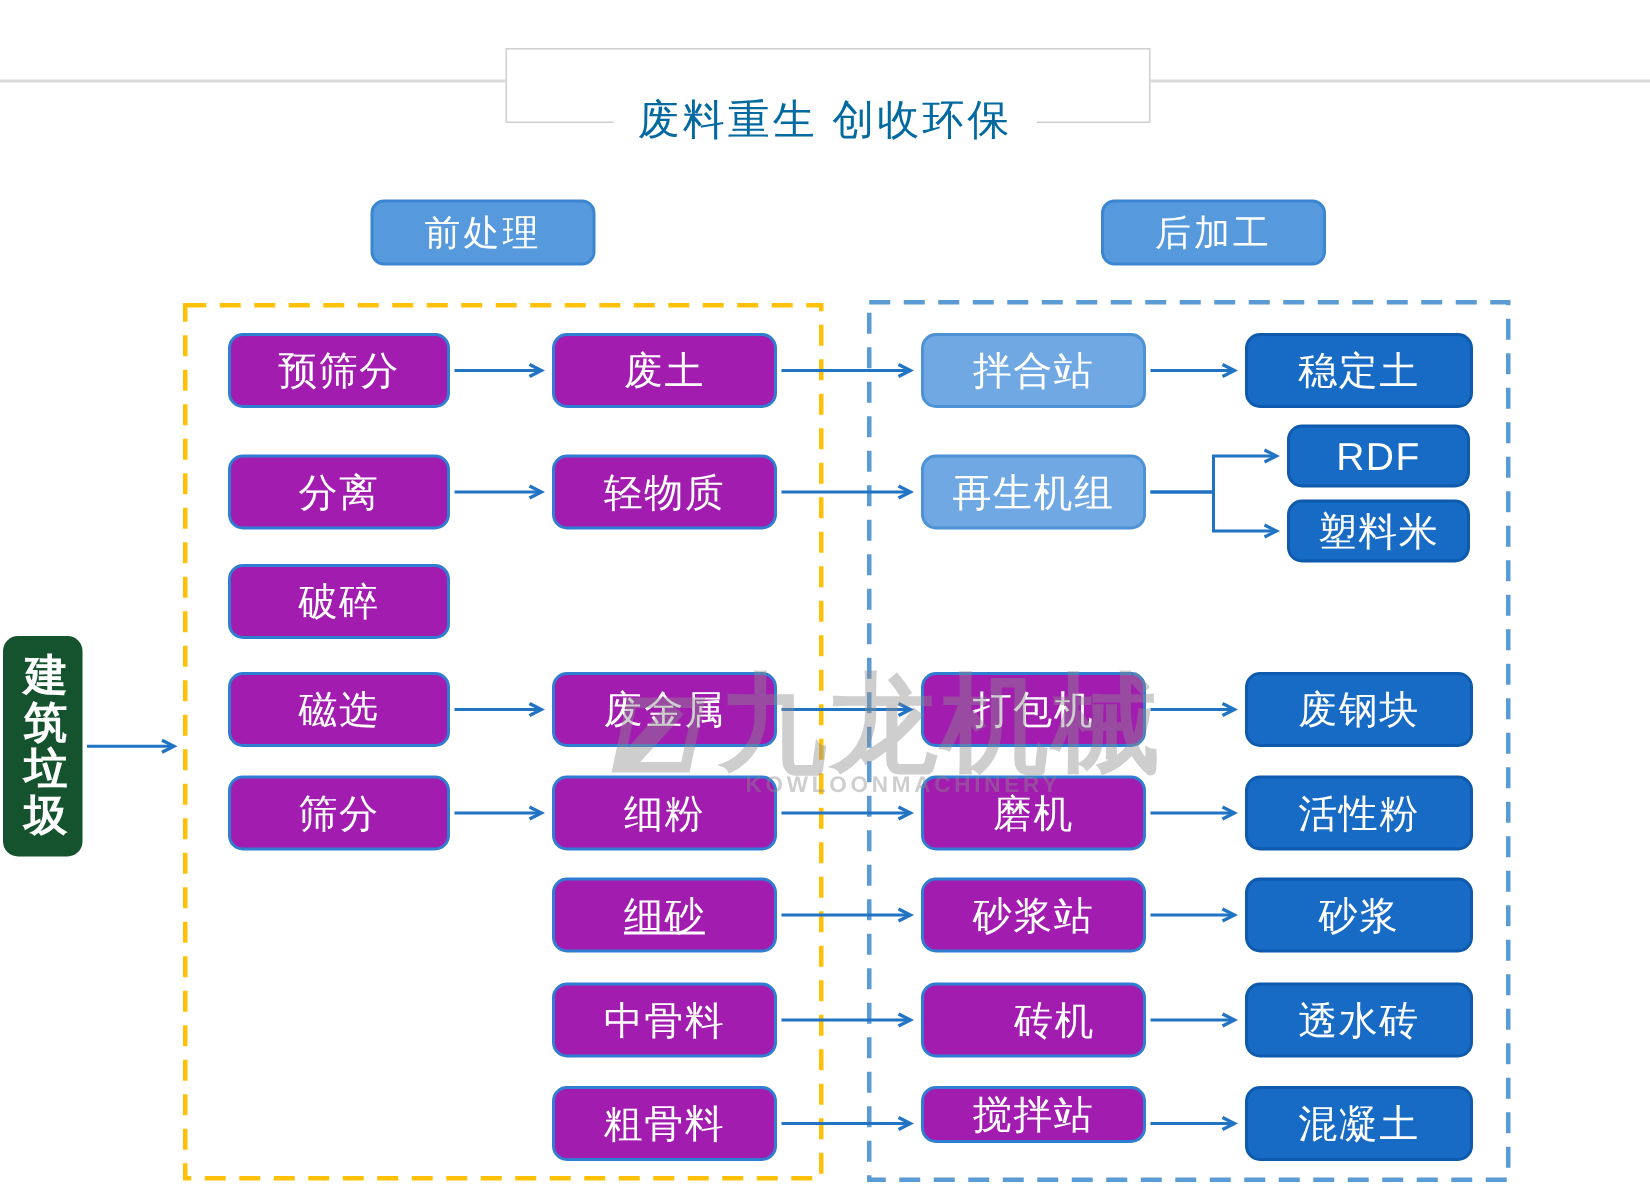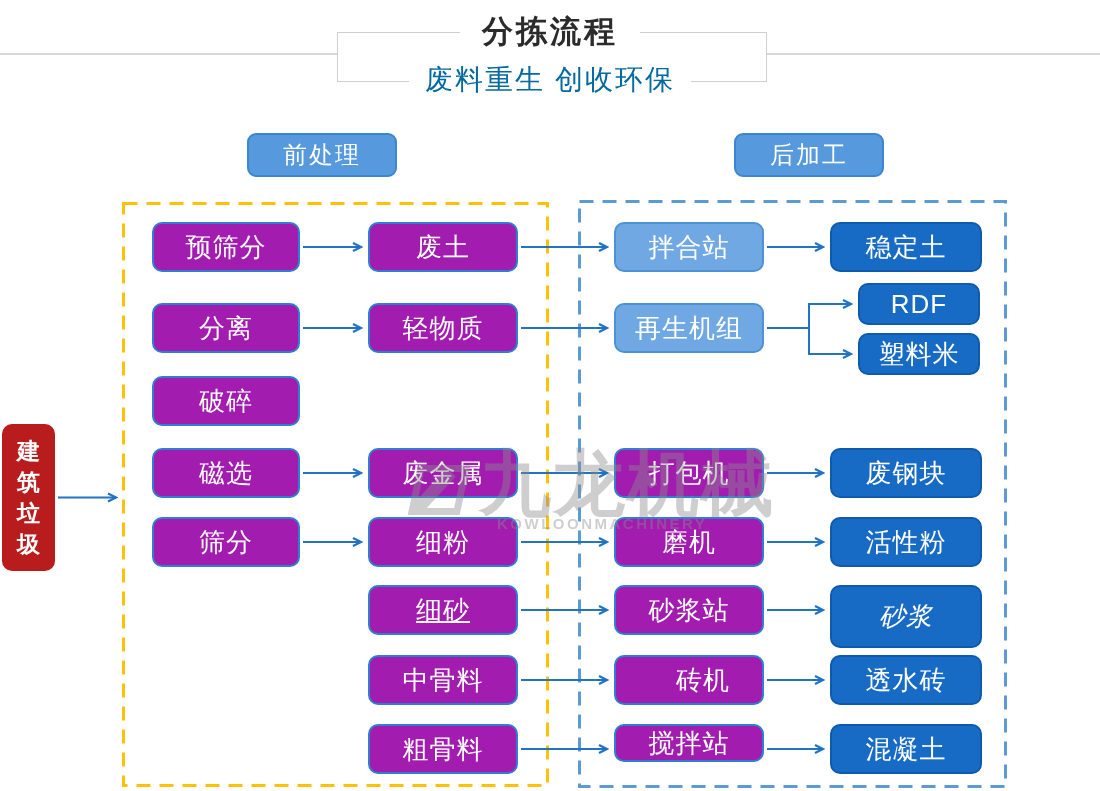--- a/index.html
+++ b/index.html
@@ -38,21 +38,21 @@
   .flow-node{
     position:absolute;box-sizing:border-box;border-radius:10px;
     color:#fff;font-size:26px;letter-spacing:1px;
     display:flex;align-items:center;justify-content:center;
     z-index:2;white-space:nowrap;
   }
   .v-m{background:#a21caf;border:2px solid #2F7ED2;}
   .v-l{background:#6FA8E2;border:2px solid #4E92D6;}
   .v-d{background:#176BC5;border:2px solid #0E5BAE;font-weight:500;}
   .v-y{
-    background:#b91c1c;border:none;font-weight:bold;font-size:23px;
+    background:#14532d;border:none;font-weight:bold;font-size:29px;
     display:block;word-break:break-all;line-height:31px;padding:12px 14px;
     text-align:center;white-space:normal;letter-spacing:0;
   }
   
   .watermark{
     position:absolute;left:413px;top:447px;z-index:5;opacity:0.42;color:#8c8c8c;
     pointer-events:none;
   }
   .wm-row{display:flex;align-items:center;}
   .wm-logo{
@@ -66,21 +66,20 @@
   .wm-cn{font-size:72px;font-weight:bold;letter-spacing:2px;line-height:72px;white-space:nowrap;}
   .wm-en{font-size:15px;font-weight:bold;letter-spacing:2.5px;margin:-4px 0 0 84px;white-space:nowrap;}
 </style>
 </head>
 <body>
 
 <div id="stage">
 
   <div class="title-rule"></div>
   <div class="title-frame"></div>
-  <div class="page-title">分拣流程</div>
   <div class="page-subtitle">废料重生 创收环保</div>
 
   <div id="pill-pre" class="section-pill">前处理</div>
   <div id="pill-post" class="section-pill">后加工</div>
 
   <svg class="overlay" width="1100" height="791">
     <defs>
       <marker id="arrowhead" viewBox="0 0 12 10" refX="10" refY="5" markerWidth="12" markerHeight="12" markerUnits="userSpaceOnUse" orient="auto">
         <path d="M2,1 L10,5 L2,9" fill="none" stroke="#2173C4" stroke-width="2.2"></path>
       </marker>
@@ -130,21 +129,21 @@
       <div class="flow-node v-m" style="left: 614px; top: 448px; width: 150px; height: 50px;">打包机</div>
       <div class="flow-node v-m" style="left: 614px; top: 517px; width: 150px; height: 50px;">磨机</div>
       <div class="flow-node v-m" style="left: 614px; top: 585px; width: 150px; height: 50px;">砂浆站</div>
       <div class="flow-node v-m" style="left: 614px; top: 655px; width: 150px; height: 50px; padding-left: 28px;">砖机</div>
       <div class="flow-node v-m" style="left: 614px; top: 724px; width: 150px; height: 38px;">搅拌站</div>
       <div class="flow-node v-d" style="left: 830px; top: 222px; width: 152px; height: 50px;">稳定土</div>
       <div class="flow-node v-d" style="left: 858px; top: 283px; width: 122px; height: 42px;">RDF</div>
       <div class="flow-node v-d" style="left: 858px; top: 333px; width: 122px; height: 42px;">塑料米</div>
       <div class="flow-node v-d" style="left: 830px; top: 448px; width: 152px; height: 50px;">废钢块</div>
       <div class="flow-node v-d" style="left: 830px; top: 517px; width: 152px; height: 50px;">活性粉</div>
-      <div class="flow-node v-d" style="left: 830px; top: 585px; width: 152px; height: 63px; font-style: italic;">砂浆</div>
+      <div class="flow-node v-d" style="left: 830px; top: 585px; width: 152px; height: 50px;">砂浆</div>
       <div class="flow-node v-d" style="left: 830px; top: 655px; width: 152px; height: 50px;">透水砖</div>
       <div class="flow-node v-d" style="left: 830px; top: 724px; width: 152px; height: 50px;">混凝土</div>
     </div>
 
   <div class="watermark">
     <div class="wm-row">
       <div class="wm-logo"></div>
       <div class="wm-cn">九龙机械</div>
     </div>
     <div class="wm-en">KOWLOONMACHINERY</div>

